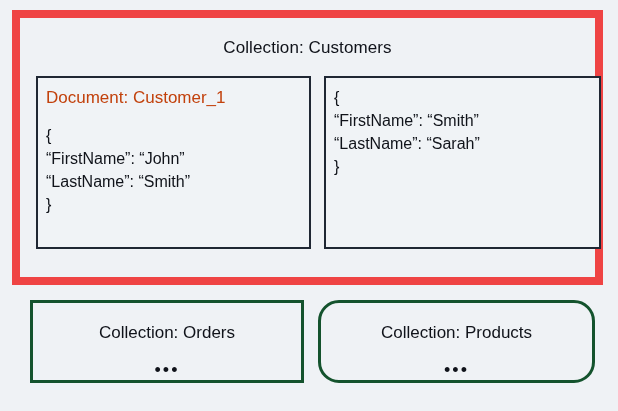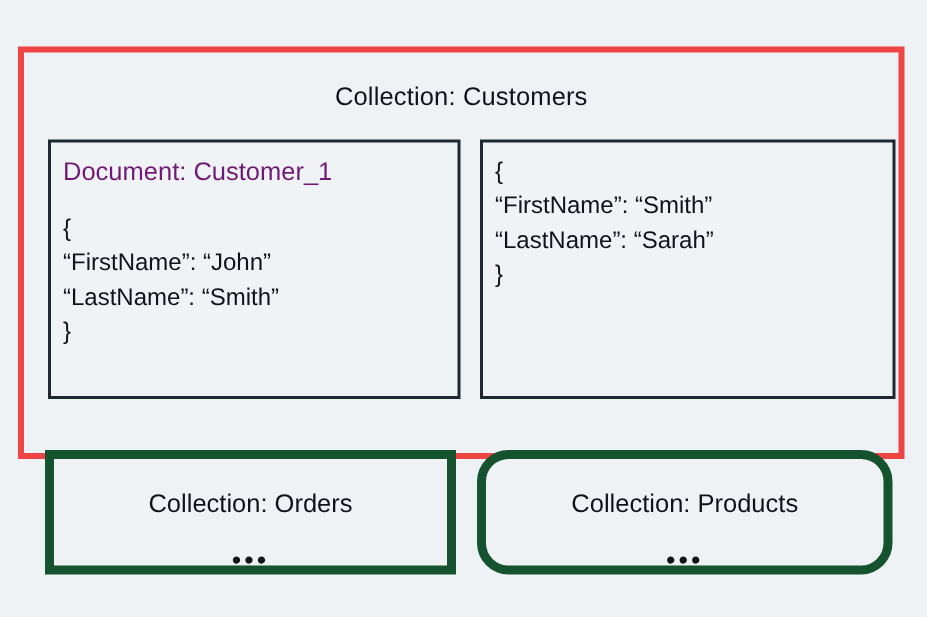--- a/index.html
+++ b/index.html
@@ -23,23 +23,22 @@
   }
 
   
   .collection-outer {
     position: absolute;
     left: 12px;
     top: 10px;
     width: 591px;
     height: 275px;
     box-sizing: border-box;
-    border: 4px solid #ef4444;
+    border: 8px solid #ef4444;
     background: #eff2f5;
-    margin-top: 21px;
   }
 
   .collection-outer-title {
     position: absolute;
     left: 0;
     top: 20px;
     width: 100%;
     text-align: center;
     font-size: 17px;
     line-height: 20px;
@@ -64,41 +63,41 @@
   }
   .doc-card.doc-2 {
     left: 304px;
     width: 277px;
   }
 
   .doc-title {
     font-size: 17px;
     line-height: 24px;
     white-space: nowrap;
-    color: #701a75;
+    color: #c2410c;
     margin-bottom: 14px;
   }
 
   .doc-body {
     font-size: 16px;
     line-height: 23px;
     color: #10131a;
     white-space: nowrap;
   }
   .doc-body .json-line {
     display: block;
   }
 
   
   .collection-box {
     position: absolute;
     top: 300px;
     height: 83px;
     box-sizing: border-box;
-    border: 6px solid #14532d;
+    border: 3px solid #14532d;
     background: #eff2f5;
   }
   .collection-box.orders {
     left: 30px;
     width: 274px;
   }
   .collection-box.products {
     left: 318px;
     width: 277px;
     border-radius: 21px;

